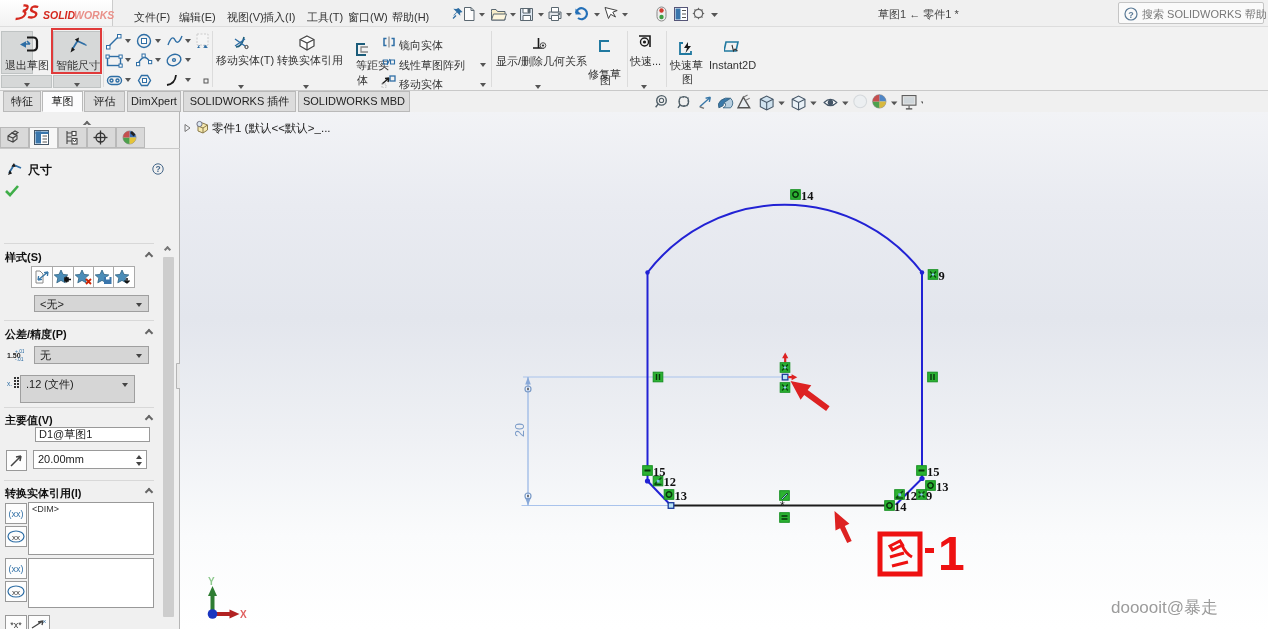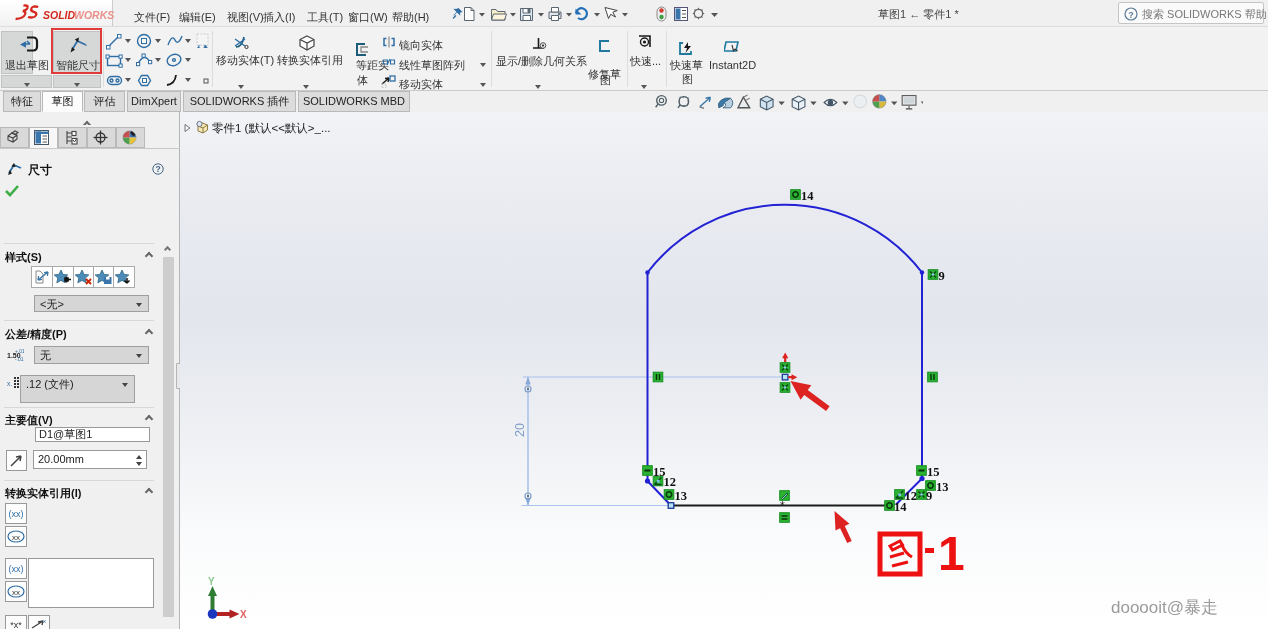--- a/index.html
+++ b/index.html
@@ -450,20 +450,21 @@
  <div class="sepln" style="top:368px"></div>
  <div class="ph" style="left:5px;top:374px">转换实体引用(I)</div>
     <div class="ab up7" style="left:146px;top:377px"></div>
  <div class="ab" style="left:5px;top:391px;width:22px;height:21px;background:#fdfdfd;border:1px solid #999"><svg width="20" height="19" viewBox="0 0 20 19">
         <text x="10" y="13" font-size="9" text-anchor="middle" fill="#2e6ea5">(xx)</text>
       </svg></div>
  <div class="ab" style="left:5px;top:414px;width:22px;height:21px;background:#fdfdfd;border:1px solid #999"><svg width="20" height="19" viewBox="0 0 20 19">
         <ellipse cx="10" cy="9.5" rx="8" ry="5.5" fill="none" stroke="#2e6ea5" stroke-width="1.2"></ellipse>
         <text x="10" y="12.5" font-size="8" text-anchor="middle" fill="#333">xx</text>
       </svg></div>
+ <div class="ab" style="left:28px;top:390px;width:126px;height:53px;background:#fff;border:1px solid #999;font-size:9px;color:#333;padding:1px 3px">&lt;DIM&gt;</div>
  <div class="ab" style="left:5px;top:446px;width:22px;height:21px;background:#fdfdfd;border:1px solid #999"><svg width="20" height="19" viewBox="0 0 20 19">
         <text x="10" y="13" font-size="9" text-anchor="middle" fill="#2e6ea5">(xx)</text>
       </svg></div>
  <div class="ab" style="left:5px;top:469px;width:22px;height:21px;background:#fdfdfd;border:1px solid #999"><svg width="20" height="19" viewBox="0 0 20 19">
         <ellipse cx="10" cy="9.5" rx="8" ry="5.5" fill="none" stroke="#2e6ea5" stroke-width="1.2"></ellipse>
         <text x="10" y="12.5" font-size="8" text-anchor="middle" fill="#333">xx</text>
       </svg></div>
  <div class="ab" style="left:28px;top:446px;width:126px;height:50px;background:#fff;border:1px solid #999"></div>
  <div class="ab" style="left:5px;top:503px;width:22px;height:14px;background:#fdfdfd;border:1px solid #999;border-bottom:0"><svg width="20" height="13" viewBox="0 0 20 13">
         <text x="10" y="11" font-size="9" text-anchor="middle" fill="#333">*x*</text>

